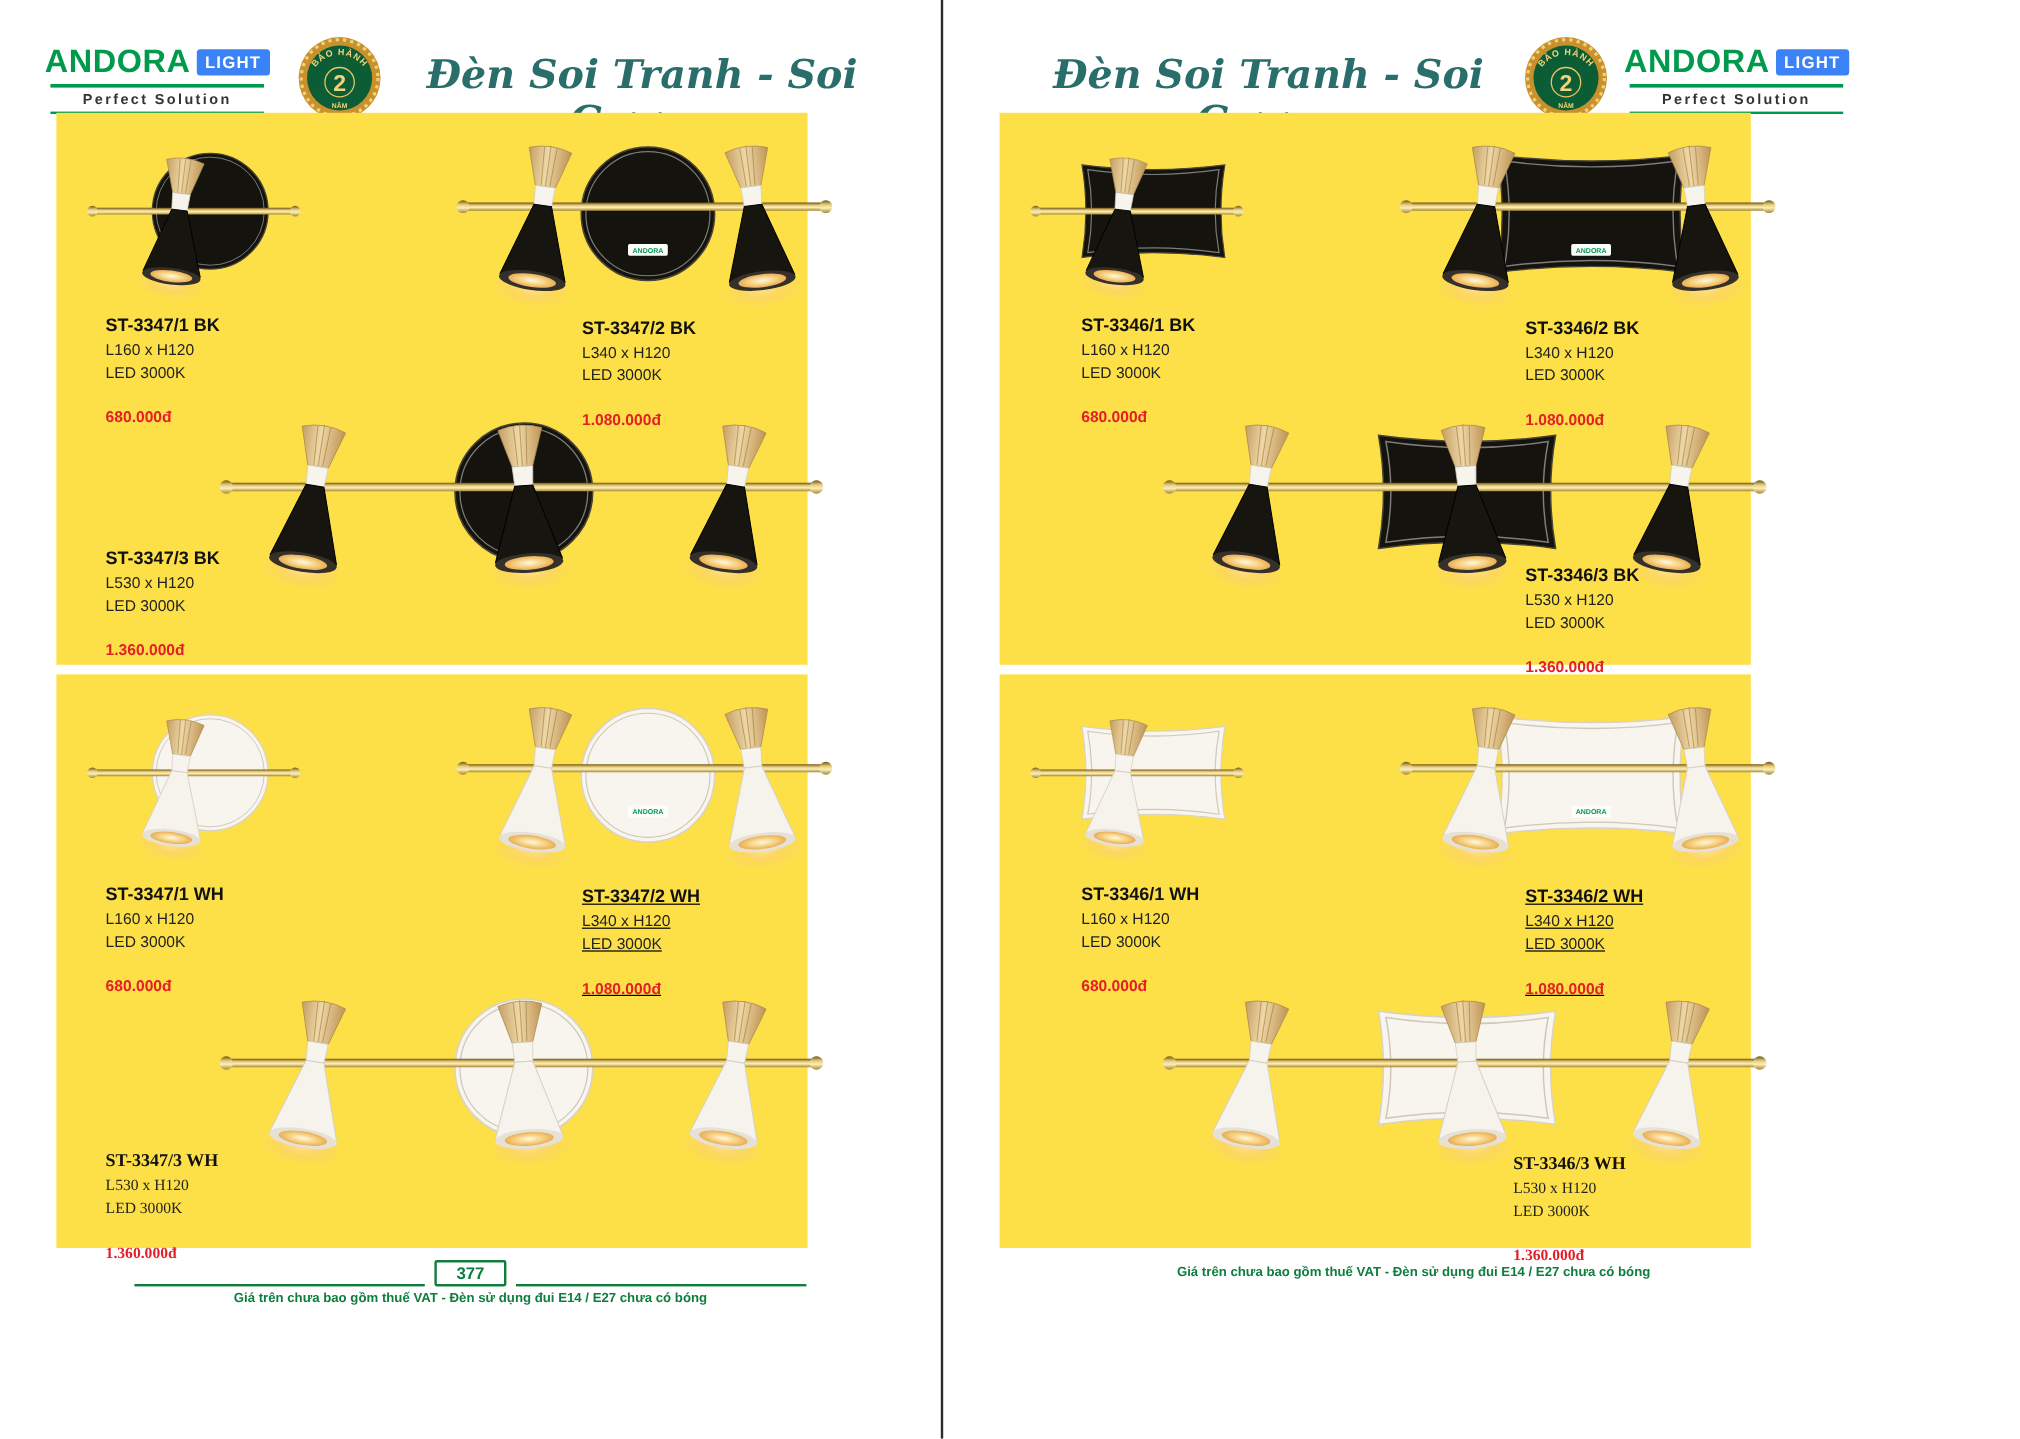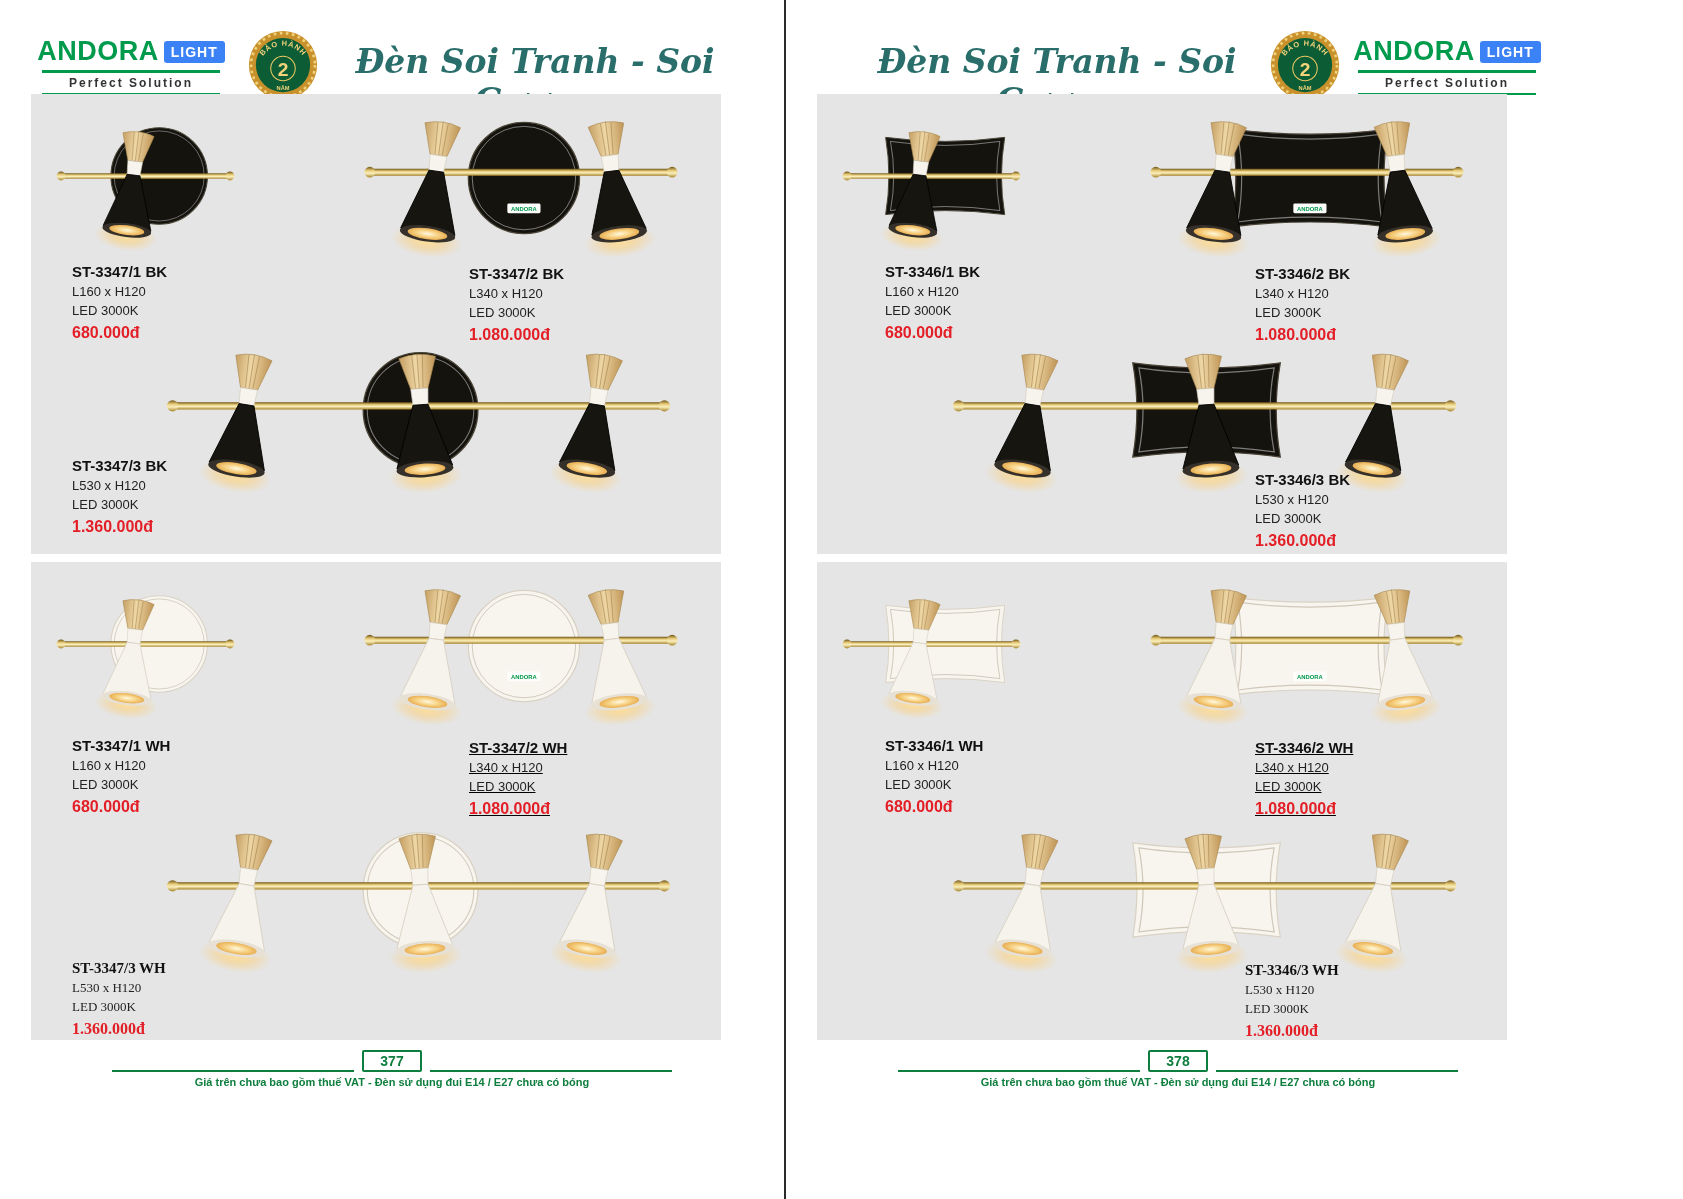--- a/index.html
+++ b/index.html
@@ -20,21 +20,21 @@
   .brand-light{background:#3b82f6;color:#fff;font-weight:bold;font-size:14px;padding:3px 7px;border-radius:3px;letter-spacing:1px;}
   .brand-rule{height:2.5px;background:#009a4d;margin:3px 0;}
   .brand-tagline{text-align:center;font-size:12px;font-weight:bold;color:#333;letter-spacing:2px;}
   .badge{position:absolute;left:248px;top:30px;width:70px;height:70px;}
   .page-right .badge{left:484px;}
   .title{position:absolute;left:330px;top:42px;width:410px;margin:0;text-align:center;
     font-family:"DejaVu Serif",serif;font-style:italic;font-weight:bold;font-size:33px;color:#2a6e6b;}
   .page-right .title{left:66px;width:410px;}
 
   
-  .panel{position:absolute;left:31px;width:690px;background:#e5e5e5;}
+  .panel{position:absolute;left:47px;width:626px;background:#fde047;}
   .panel-top{top:94px;height:460px;}
   .panel-bottom{top:562px;height:478px;}
 
   .lamp{position:absolute;}
   .slot-1{left:22px;top:10px;width:185px;height:152px;}
   .slot-2{left:324px;top:8px;width:332px;height:158px;}
   .slot-3{left:130px;top:236px;width:515px;height:166px;}
   .panel-bottom .slot-3{top:248px;}
 
   .label{position:absolute;line-height:1.35;}
@@ -43,21 +43,21 @@
   .label-3{left:41px;top:362px;}
   .panel-bottom .label-1{top:174px;}
   .panel-bottom .label-2{top:176px;text-decoration:underline;}
   .panel-bottom .label-3{top:396px;font-family:Liberation Serif, serif;}
   .page-right .label-1{left:68px;}
   .page-right .label-3{left:438px;top:376px;}
   .page-right .panel-bottom .label-3{left:428px;top:398px;}
 
   .p-code{font-weight:bold;font-size:15px;color:#111;}
   .p-size,.p-led{font-size:13px;color:#222;margin-top:1px;}
-  .p-price{font-weight:bold;font-size:16px;color:#e41e26;margin-top:3px;}
+  .p-price{font-weight:bold;font-size:13px;color:#e41e26;margin-top:20px;}
 
   
   .footer{position:absolute;left:47px;top:1050px;width:690px;}
   .ribbon{display:flex;align-items:flex-end;width:560px;margin:0 auto;height:22px;}
   .rline{flex:1;height:2px;background:#0e7e3e;}
   .page-pill{border:2px solid #0e7e3e;color:#0e7e3e;background:#fff;font-weight:bold;font-size:14px;
     padding:1px 16px;margin:0 8px;border-radius:2px;}
   .note{text-align:center;color:#0e7e3e;font-size:11px;font-weight:bold;margin-top:4px;}
 </style>
 </head>
@@ -796,20 +796,15 @@
         </svg></div>
     <div class="label label-3">
       <div class="p-code">ST-3346/3 WH</div>
       <div class="p-size">L530 x H120</div>
       <div class="p-led">LED 3000K</div>
       <div class="p-price">1.360.000đ</div>
     </div>
   </section>
 
   <div class="footer">
-    <div class="ribbon">
-      <div class="rline"></div>
-      <div class="page-pill">378</div>
-      <div class="rline"></div>
-    </div>
     <div class="note">Giá trên chưa bao gồm thuế VAT - Đèn sử dụng đui E14 / E27 chưa có bóng</div>
   </div>
 </div>
 
 </body></html>

